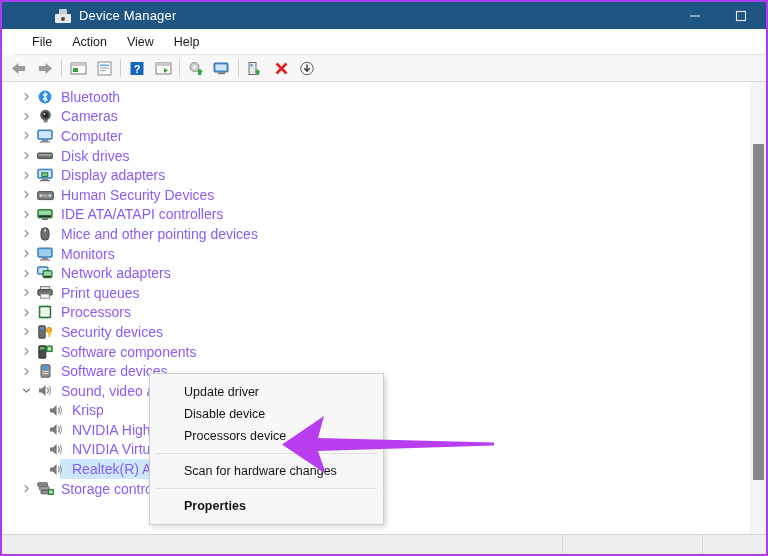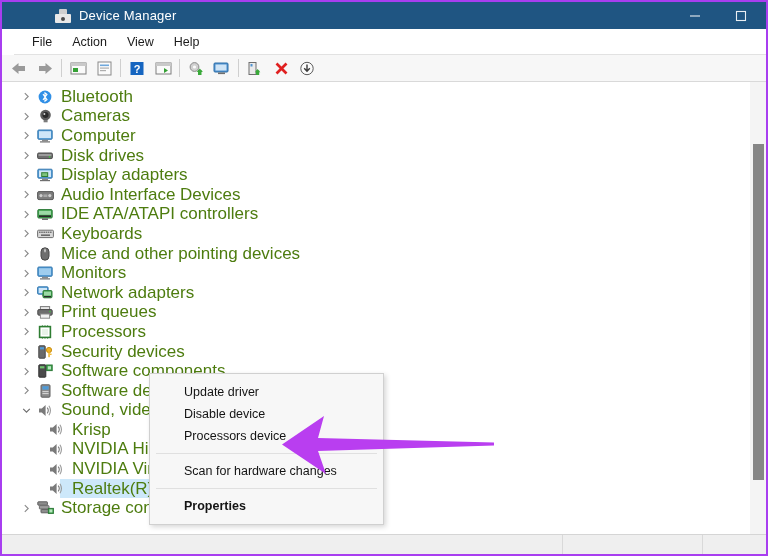--- a/index.html
+++ b/index.html
@@ -74,21 +74,21 @@
   .content{
     position:absolute;left:0;top:80px;width:764px;height:452px;
     background:#ffffff;overflow:hidden;
   }
   .tree{
     position:absolute;left:0;top:0;width:748px;
     padding-top:5px;box-sizing:border-box;
   }
   .row{
     position:relative;height:19.6px;display:flex;align-items:center;
-    font-size:17px;color:#4d7c0f;white-space:nowrap;
+    font-size:14px;color:#8b5cf6;white-space:nowrap;
   }
   .row.child{padding-left:45px;}
   .row.sel .rowbg{
     position:absolute;left:58px;top:0;width:130px;height:19.6px;
     background:#cde8fa;
   }
   .chev{
     width:20px;margin-left:14px;flex:none;color:#6c6c6c;font-size:10px;
     display:flex;align-items:center;justify-content:center;
   }
@@ -341,57 +341,37 @@
             </svg>
           </div>
           <div class="ico">
             <svg width="17" height="12" viewBox="0 0 17 12">
               <rect x="0.6" y="2.6" width="15.8" height="8" rx="1.4" fill="#7d7d7d" stroke="#5a5a5a"></rect>
               <circle cx="4" cy="6.6" r="1.6" fill="#cfcfcf"></circle>
               <circle cx="12.8" cy="6.6" r="1.6" fill="#cfcfcf"></circle>
               <rect x="6.4" y="5.4" width="4" height="2.6" fill="#a8a8a8"></rect>
             </svg>
           </div>
-          <div class="lbl">Audio Interface Devices</div>
+          <div class="lbl">Human Security Devices</div>
         </div>
         <div class="row">
           <div class="chev">
             <svg width="9" height="9" viewBox="0 0 9 9">
               <path d="M2.8 1.2 L6.2 4.5 L2.8 7.8" fill="none" stroke="#8a8a8a" stroke-width="1.1"></path>
             </svg>
           </div>
           <div class="ico">
             <svg width="16" height="13" viewBox="0 0 16 13">
               <rect x="0.8" y="1.6" width="14.4" height="8.4" rx="1" fill="#3fa34d" stroke="#2e7a39"></rect>
               <rect x="2" y="2.8" width="12" height="4" fill="#9cd9a6"></rect>
               <rect x="2" y="7.4" width="12" height="1.6" fill="#2a2a2a"></rect>
               <rect x="5" y="10.4" width="6" height="1.6" fill="#6f6f6f"></rect>
             </svg>
           </div>
           <div class="lbl">IDE ATA/ATAPI controllers</div>
-        </div>
-        <div class="row">
-          <div class="chev">
-            <svg width="9" height="9" viewBox="0 0 9 9">
-              <path d="M2.8 1.2 L6.2 4.5 L2.8 7.8" fill="none" stroke="#8a8a8a" stroke-width="1.1"></path>
-            </svg>
-          </div>
-          <div class="ico">
-            <svg width="17" height="10" viewBox="0 0 17 10">
-              <rect x="0.6" y="1.2" width="15.8" height="7.4" rx="1" fill="#d8d8d8" stroke="#6e6e6e"></rect>
-              <rect x="2" y="2.6" width="1.6" height="1.3" fill="#6a6a6a"></rect>
-              <rect x="4.2" y="2.6" width="1.6" height="1.3" fill="#6a6a6a"></rect>
-              <rect x="6.4" y="2.6" width="1.6" height="1.3" fill="#6a6a6a"></rect>
-              <rect x="8.6" y="2.6" width="1.6" height="1.3" fill="#6a6a6a"></rect>
-              <rect x="10.8" y="2.6" width="1.6" height="1.3" fill="#6a6a6a"></rect>
-              <rect x="13" y="2.6" width="1.6" height="1.3" fill="#6a6a6a"></rect>
-              <rect x="4" y="5.4" width="9" height="1.6" fill="#6a6a6a"></rect>
-            </svg>
-          </div>
-          <div class="lbl">Keyboards</div>
         </div>
         <div class="row">
           <div class="chev">
             <svg width="9" height="9" viewBox="0 0 9 9">
               <path d="M2.8 1.2 L6.2 4.5 L2.8 7.8" fill="none" stroke="#8a8a8a" stroke-width="1.1"></path>
             </svg>
           </div>
           <div class="ico">
             <svg width="10" height="14" viewBox="0 0 10 14">
               <rect x="1" y="0.8" width="8" height="12.4" rx="4" fill="#6e6e6e" stroke="#484848"></rect>

